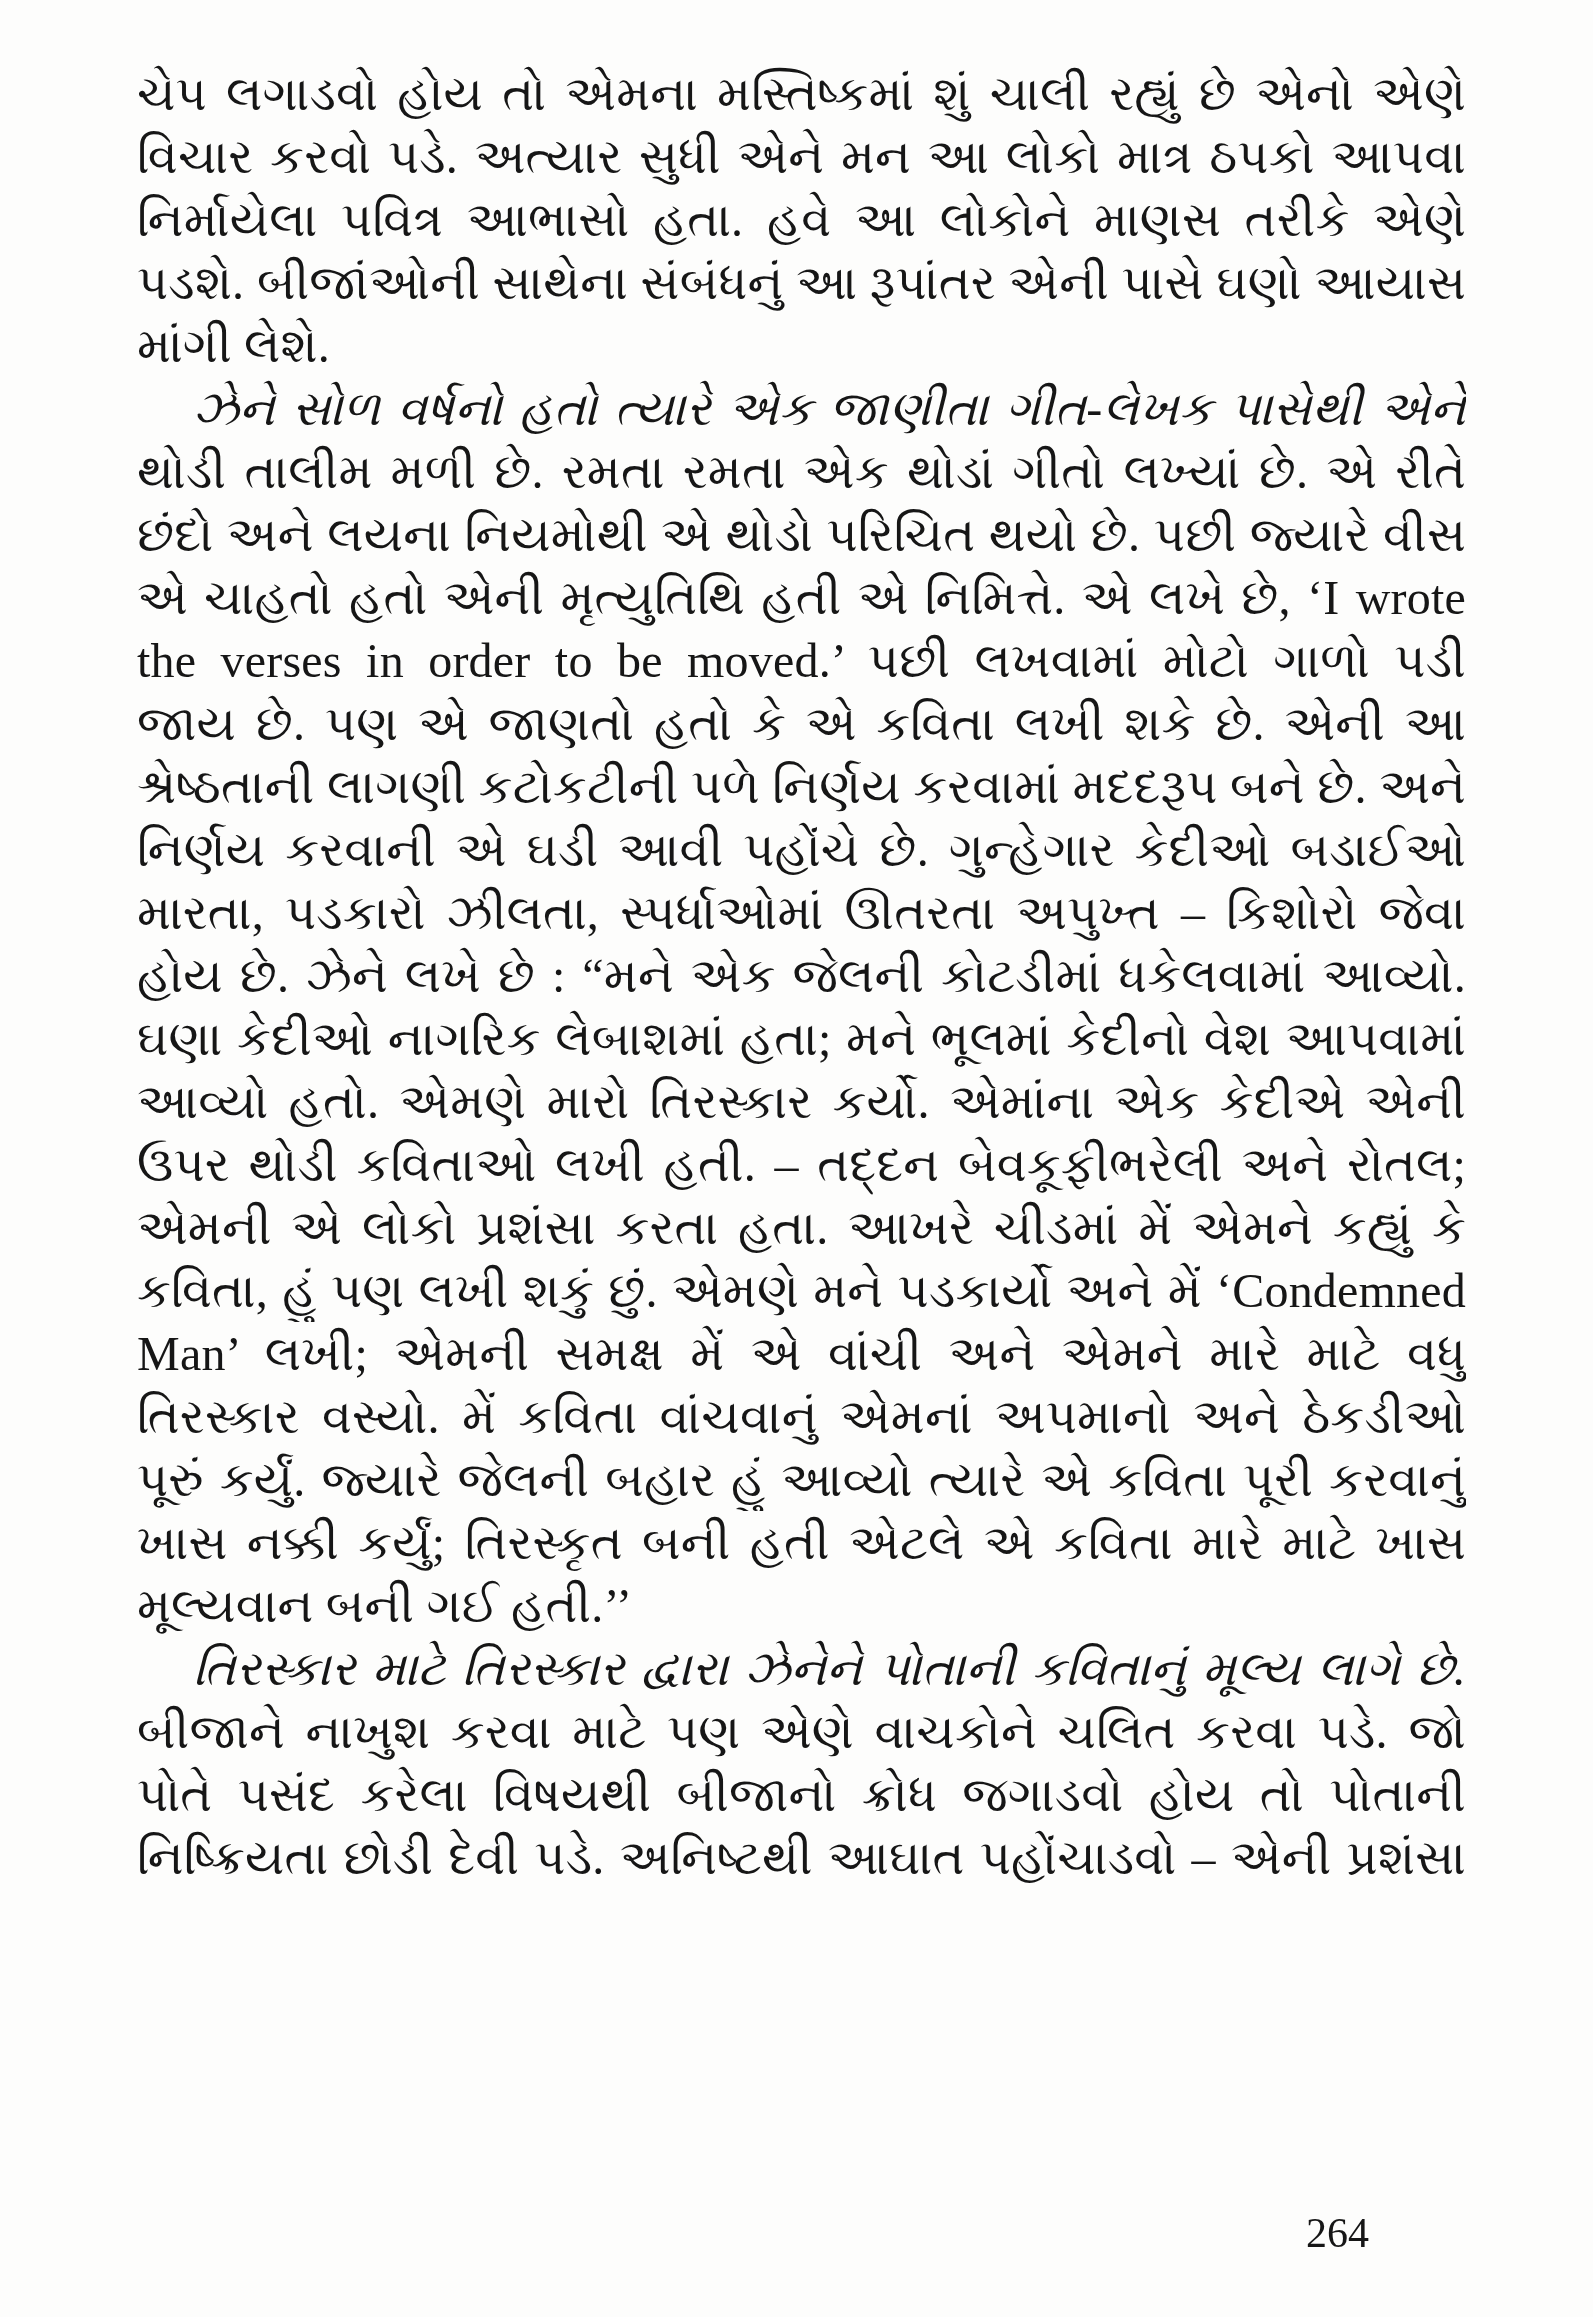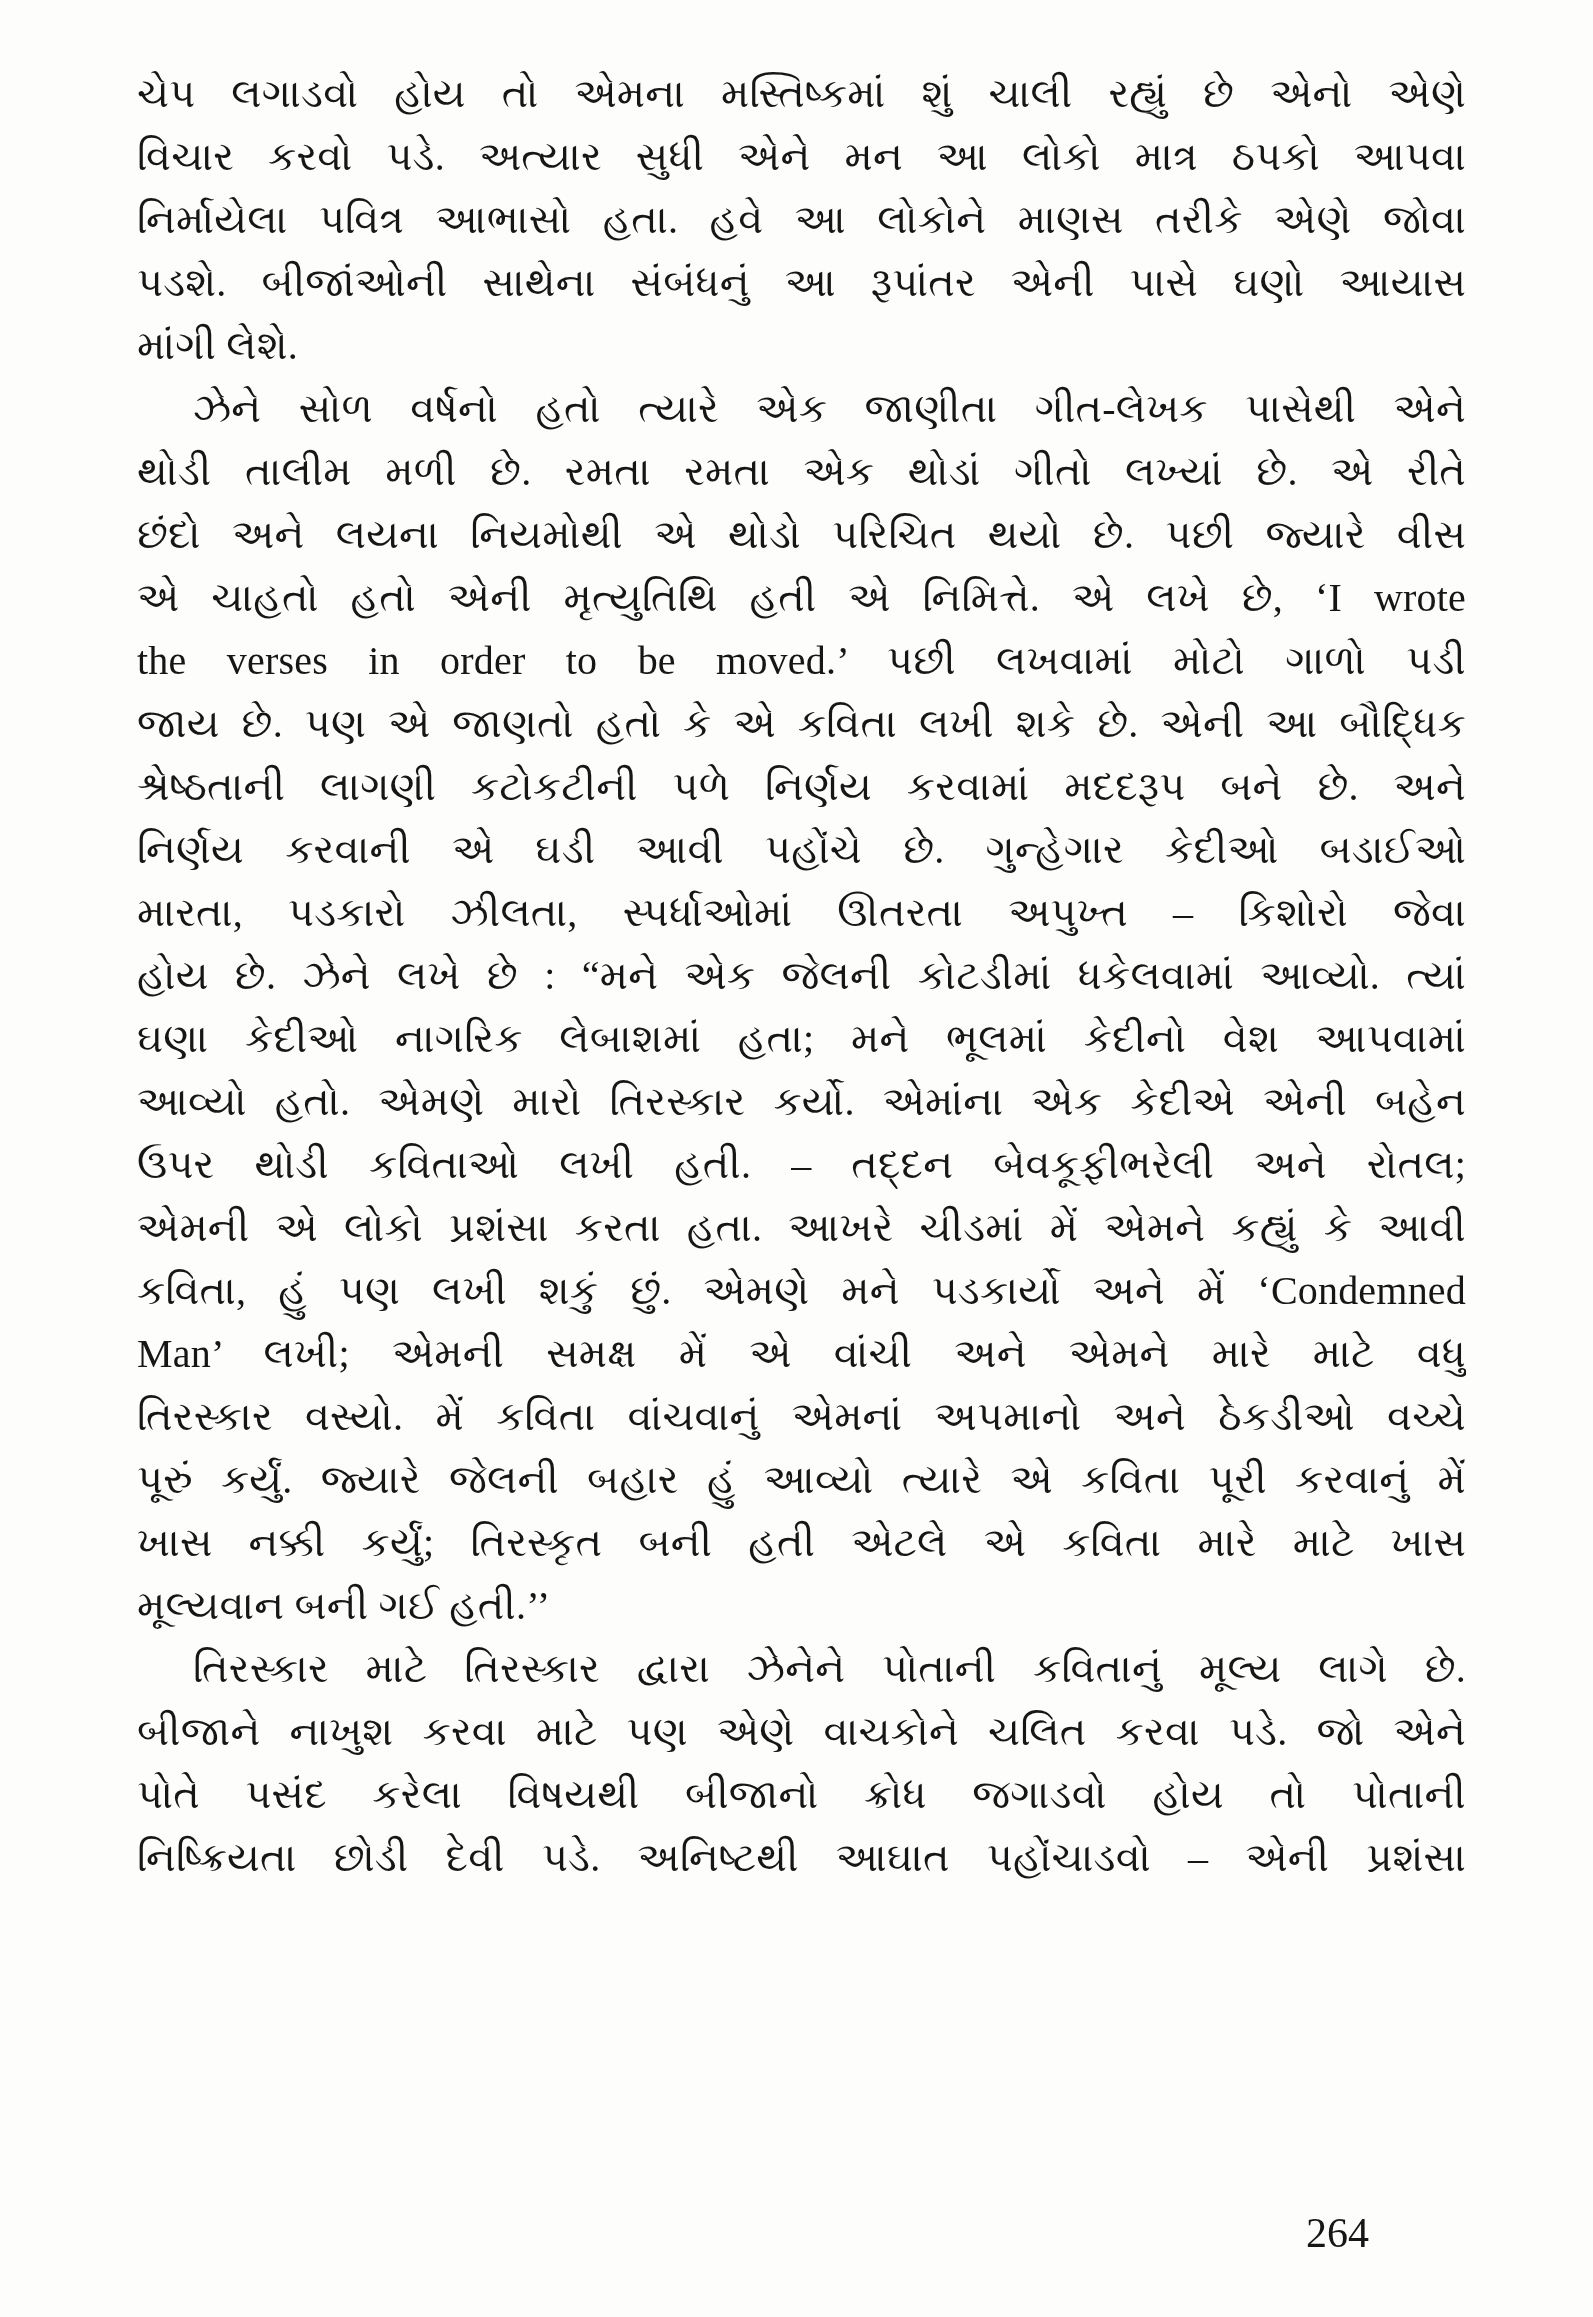--- a/index.html
+++ b/index.html
@@ -20,35 +20,36 @@
     position: absolute;
     left: 137px;
     top: 62px;
     width: 1329px;
   }
   .para {
     margin: 0;
     padding: 0;
   }
   .line {
-    font-size: 40px;
+    font-size: 48px;
     line-height: 63px;
     height: 63px;
     text-align: justify;
     text-align-last: justify;
     letter-spacing: 0.2px;
     white-space: normal;
     overflow: hidden;
   }
   .line.no-justify {
     text-align: center;
     text-align-last: left;
   }
   .para.indented .line:first-child {
     text-indent: 56px;
+    font-style: italic;
   }
   .page-number {
     position: absolute;
     right: 224px;
     bottom: 60px;
     font-size: 42px;
     line-height: 48px;
     color: #161616;
   }
 </style>

